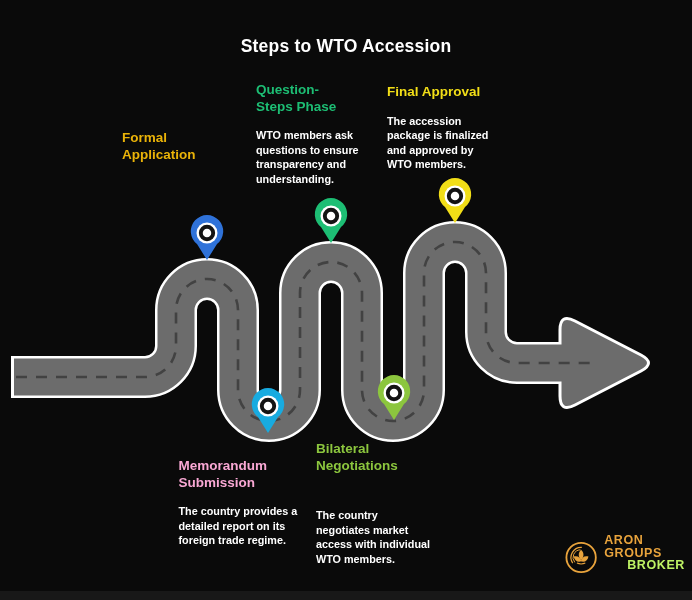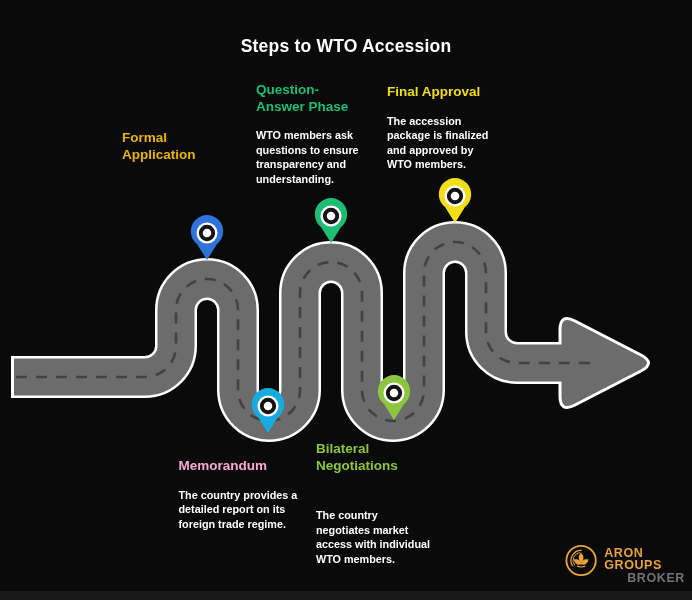--- a/index.html
+++ b/index.html
@@ -12,21 +12,21 @@
     position:absolute;top:36px;left:0;width:692px;
     text-align:center;color:#ffffff;font-size:17.5px;font-weight:700;
     letter-spacing:.2px;
   }
   .road-svg{position:absolute;left:0;top:0;}
   .step{position:absolute;transform:translateX(-50%);}
   .step-heading{font-size:13.5px;font-weight:700;line-height:16.5px;margin-bottom:13px;}
   .step-desc{color:#ffffff;font-size:10.8px;font-weight:700;line-height:14.6px;}
   .logo{
     position:absolute;left:565px;top:534px;width:120px;height:50px;
-    display:flex;align-items:flex-end;gap:7px;
+    display:flex;align-items:flex-start;gap:7px;
   }
   .logo-text div{
     font-size:12.5px;font-weight:700;line-height:12.5px;letter-spacing:.6px;
   }
   .bottom-strip{position:absolute;left:0;bottom:0;width:692px;height:9px;background:#181818;}
 </style>
 </head>
 <body>
 
 <div class="canvas">
@@ -73,21 +73,21 @@
   <div class="step" style="left:207px;top:106px;width:170px">
     <div class="step-heading" style="color: #eab308; margin-top: 24px;">
       <div>Formal</div>
       <div>Application</div>
     </div>
   </div>
 
   <div class="step" style="left:331px;top:82px;width:150px">
     <div class="step-heading" style="color: rgb(29, 190, 116);">
       <div>Question-</div>
-      <div>Answer Phase</div>
+      <div>Steps Phase</div>
     </div>
     <div class="step-desc">
       <div>WTO members ask</div>
       <div>questions to ensure</div>
       <div>transparency and</div>
       <div>understanding.</div>
     </div>
   </div>
 
   <div class="step" style="left:462px;top:84px;width:150px">
@@ -98,20 +98,21 @@
       <div>The accession</div>
       <div>package is finalized</div>
       <div>and approved by</div>
       <div>WTO members.</div>
     </div>
   </div>
 
   <div class="step" style="left:266px;top:458px;width:175px">
     <div class="step-heading" style="color: #f9a8d4;">
       <div>Memorandum</div>
+      <div>Submission</div>
     </div>
     <div class="step-desc">
       <div>The country provides a</div>
       <div>detailed report on its</div>
       <div>foreign trade regime.</div>
     </div>
   </div>
 
   <div class="step" style="left:396px;top:441px;width:160px">
     <div class="step-heading" style="color: rgb(140, 198, 62);">
@@ -132,18 +133,18 @@
       <path d="M 11 31 A 14.5 14.5 0 0 1 24 8.5" fill="none" stroke="#e8a33c" stroke-width="1.7"></path>
       <path d="M 14 30 A 11 11 0 0 1 22 12" fill="none" stroke="#e8a33c" stroke-width="1.4"></path>
       <path d="M 23 12 C 27.5 16 27.5 22.5 23 26.5 C 18.5 22.5 18.5 16 23 12 Z" fill="#e8a33c"></path>
       <path d="M 12.5 21.5 C 18.5 20 22.5 23 23.5 28.5 C 17.5 30.5 13.5 27 12.5 21.5 Z" fill="#e8a33c"></path>
       <path d="M 33.5 21.5 C 27.5 20 23.5 23 22.5 28.5 C 28.5 30.5 32.5 27 33.5 21.5 Z" fill="#e8a33c"></path>
       <path d="M 17 31 Q 23 33.5 29 31" fill="none" stroke="#e8a33c" stroke-width="1.6"></path>
     </svg>
     <div class="logo-text">
       <div style="color: rgb(232, 163, 60);">ARON</div>
       <div style="color: rgb(232, 163, 60);">GROUPS</div>
-      <div style="color: #737373; padding-left: 23px;">BROKER</div>
+      <div style="color: #bef264; padding-left: 23px;">BROKER</div>
     </div>
   </div>
 
   <div class="bottom-strip"></div>
 </div>
 
 </body></html>

